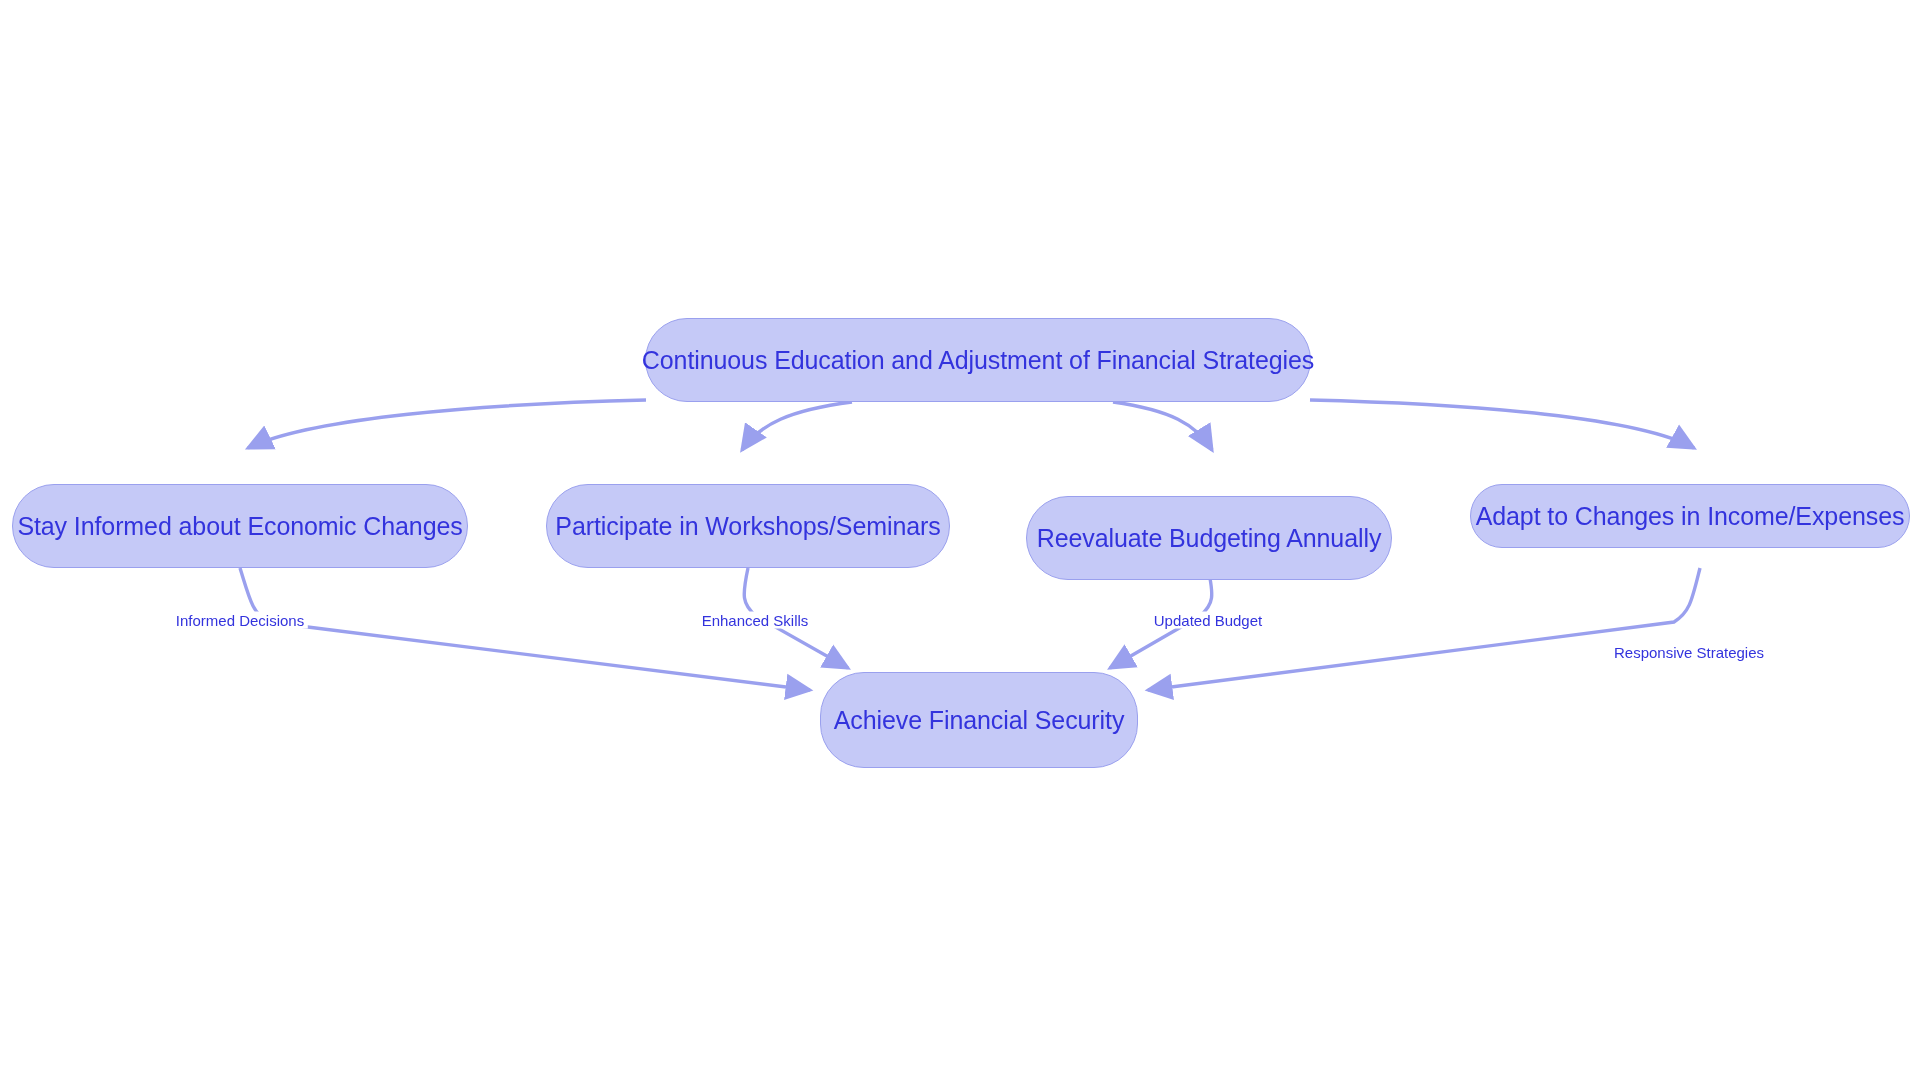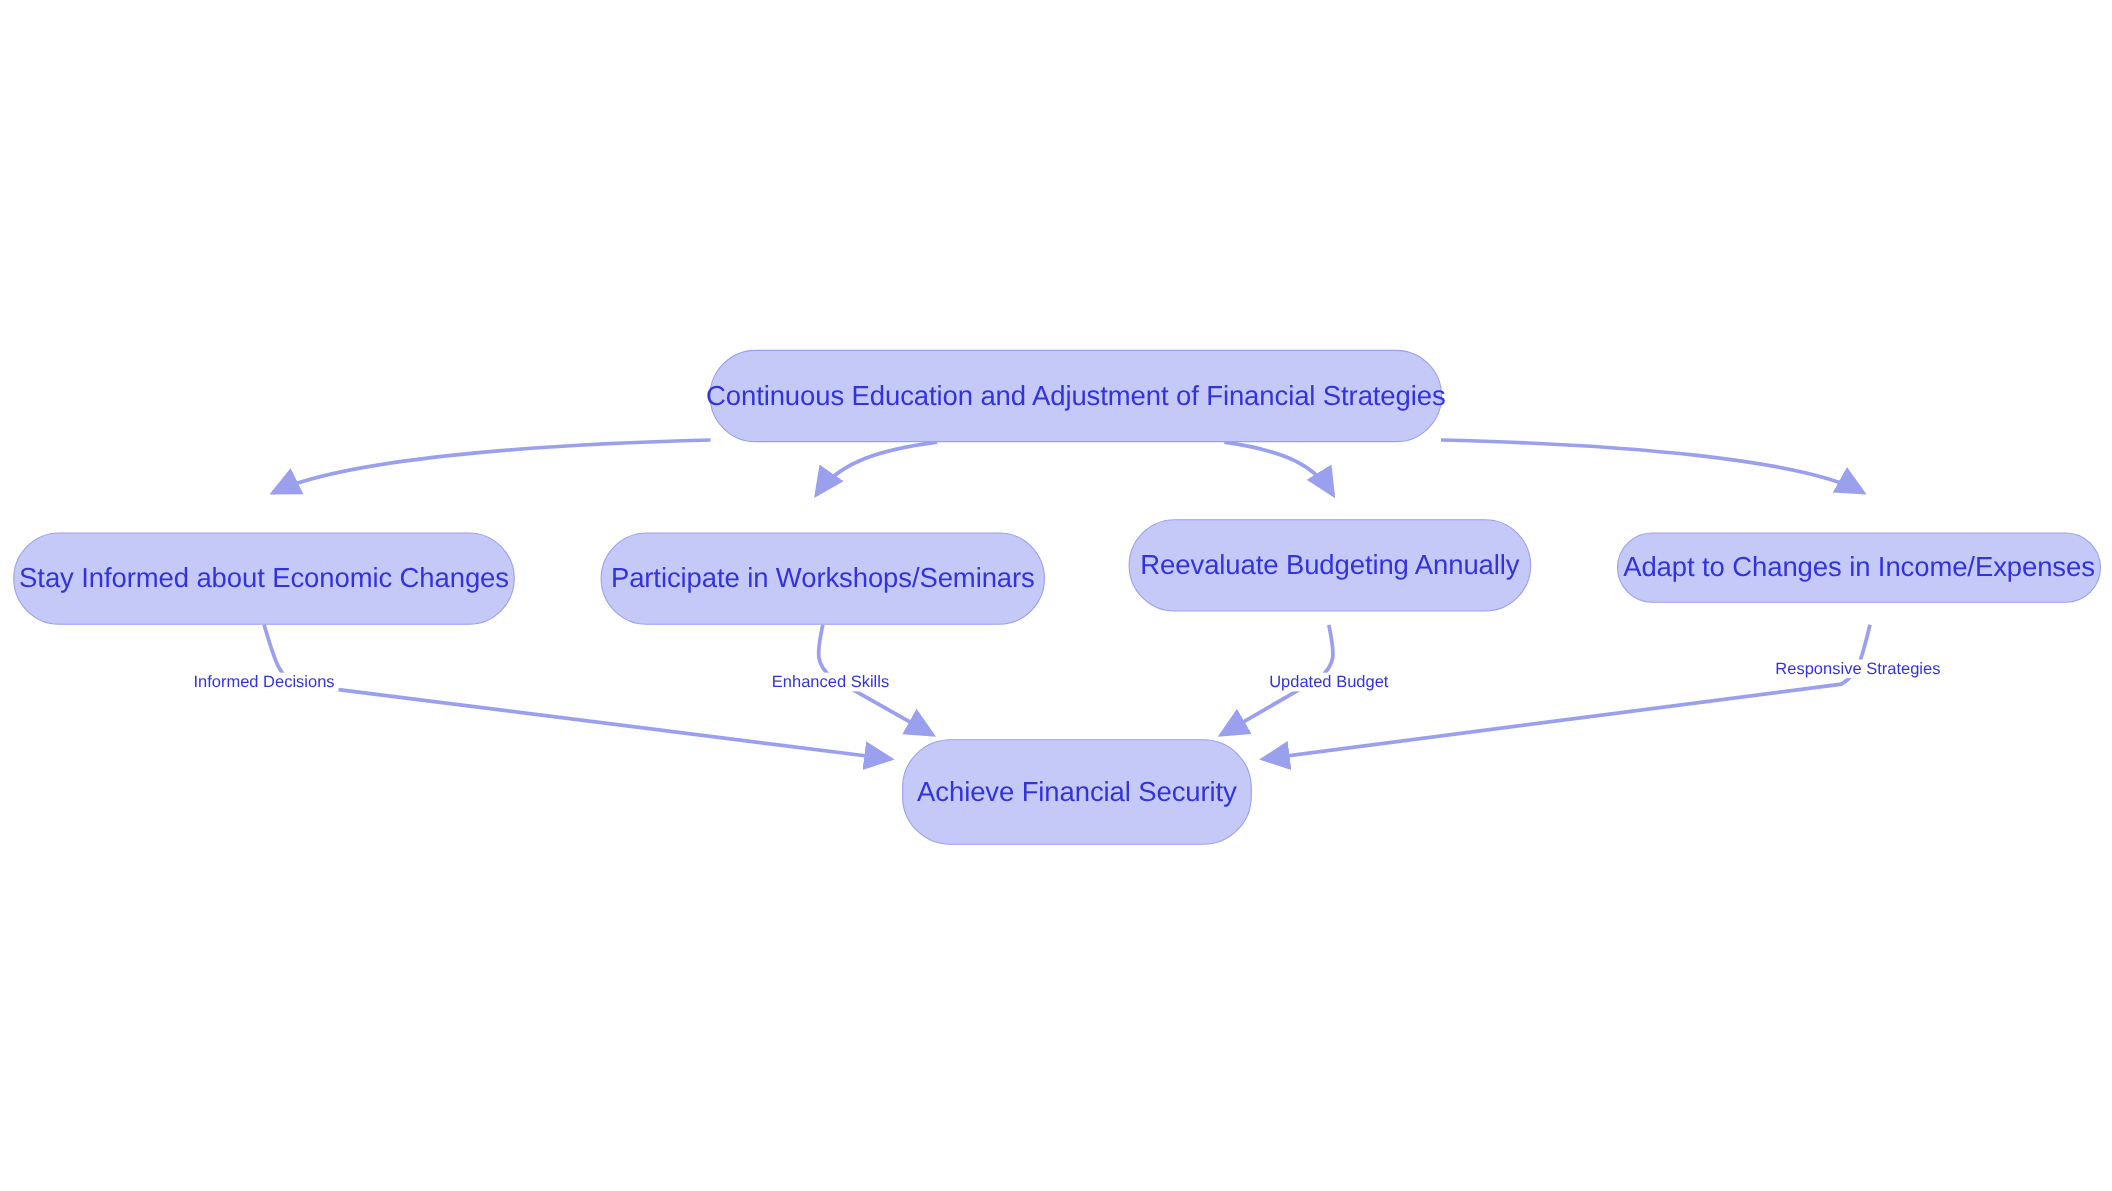--- a/index.html
+++ b/index.html
@@ -105,33 +105,33 @@
   </div>
 
   <div class="node" style="left:12px; top:484px; width:456px; height:84px;">
     <span class="node-label">Stay Informed about Economic Changes</span>
   </div>
 
   <div class="node" style="left:546px; top:484px; width:404px; height:84px;justify-content:center;">
     <span class="node-label">Participate in Workshops/Seminars</span>
   </div>
 
-  <div class="node" style="left:1026px; top:472px; width:366px; height:84px;">
+  <div class="node" style="left:1026px; top:496px; width:366px; height:84px;">
     <span class="node-label">Reevaluate Budgeting Annually</span>
   </div>
 
   <div class="node" style="left:1470px; top:484px; width:440px; height:64px;">
     <span class="node-label">Adapt to Changes in Income/Expenses</span>
   </div>
 
   <div class="node" style="left:820px; top:672px; width:318px; height:96px;">
     <span class="node-label">Achieve Financial Security</span>
   </div>
 
   <div class="edge-label" style="left:240px; top:620px;">Informed Decisions</div>
 
   <div class="edge-label" style="left:755px; top:620px;">Enhanced Skills</div>
 
   <div class="edge-label" style="left:1208px; top:620px;">Updated Budget</div>
 
-  <div class="edge-label" style="left:1689px; top:608px;">Responsive Strategies</div>
+  <div class="edge-label" style="left:1689px; top:652px;">Responsive Strategies</div>
 
 </div>
 
 </body></html>

